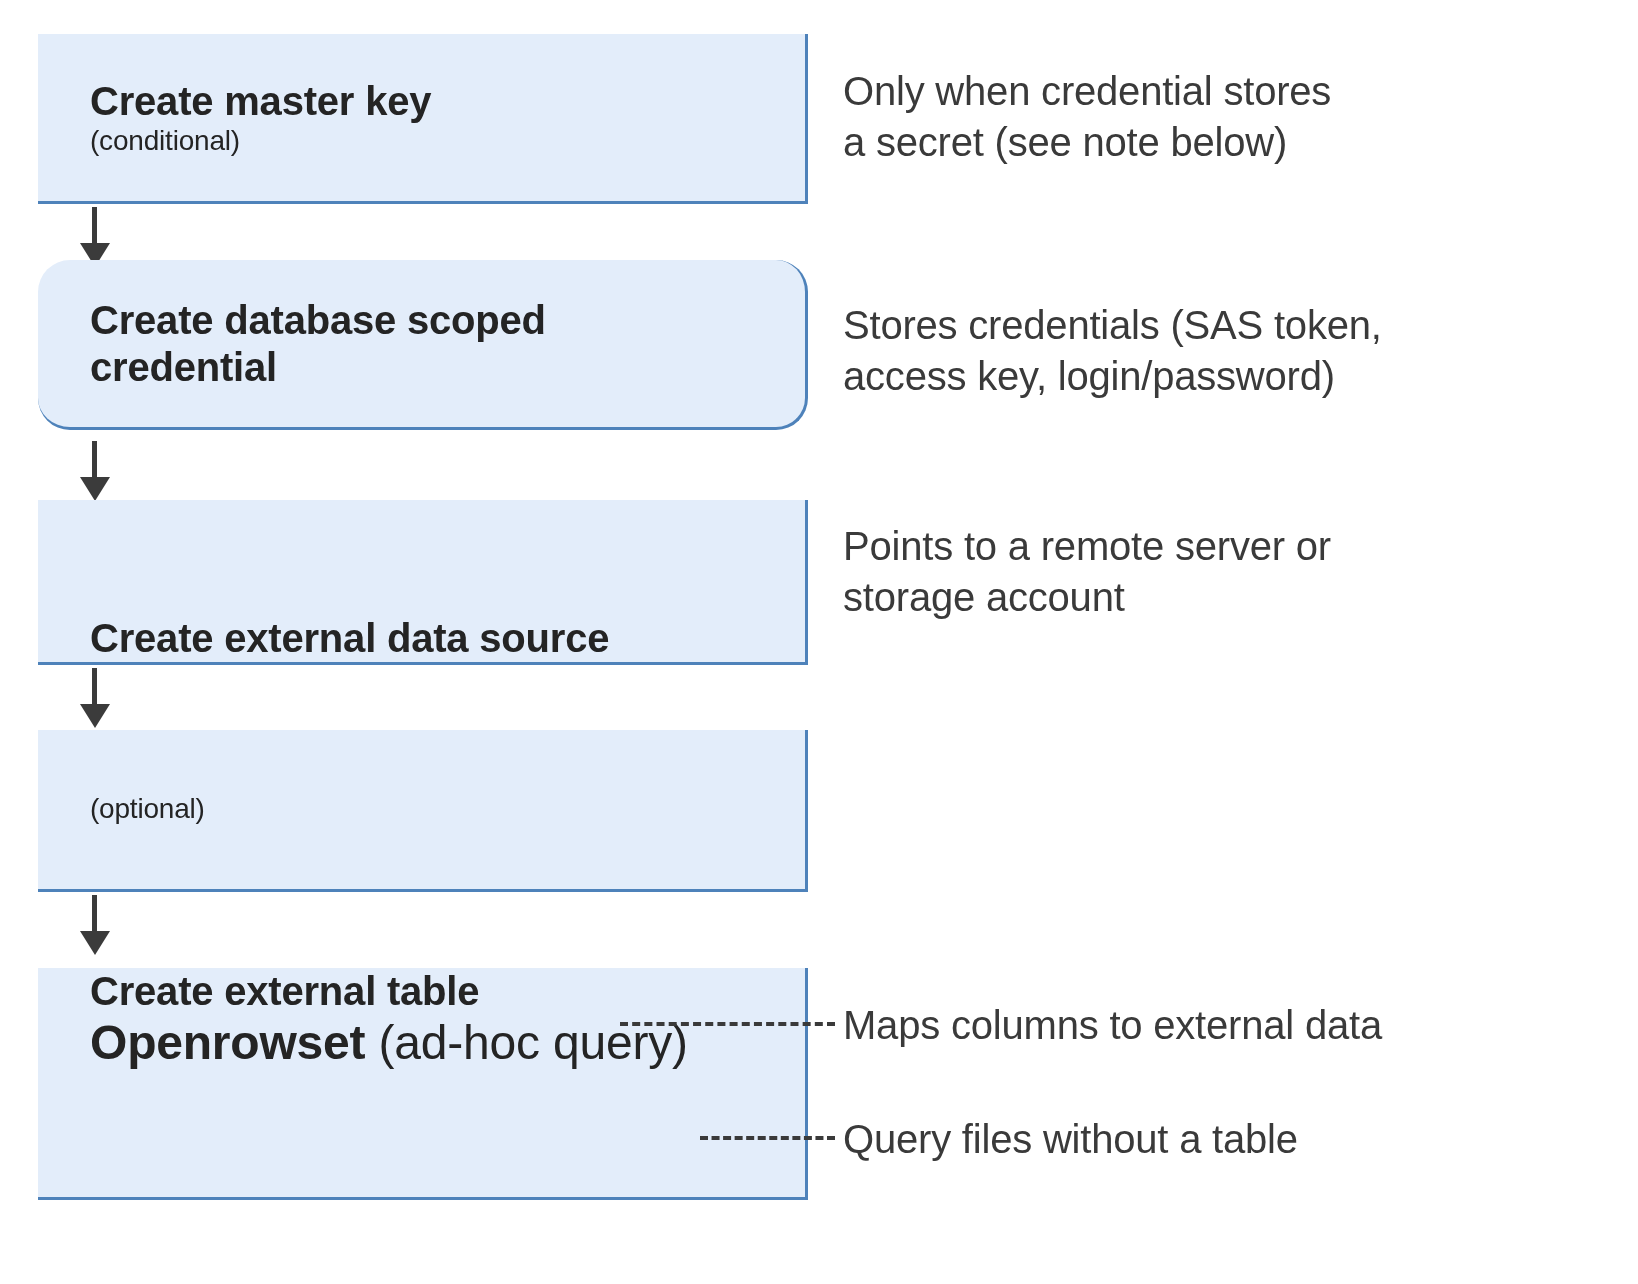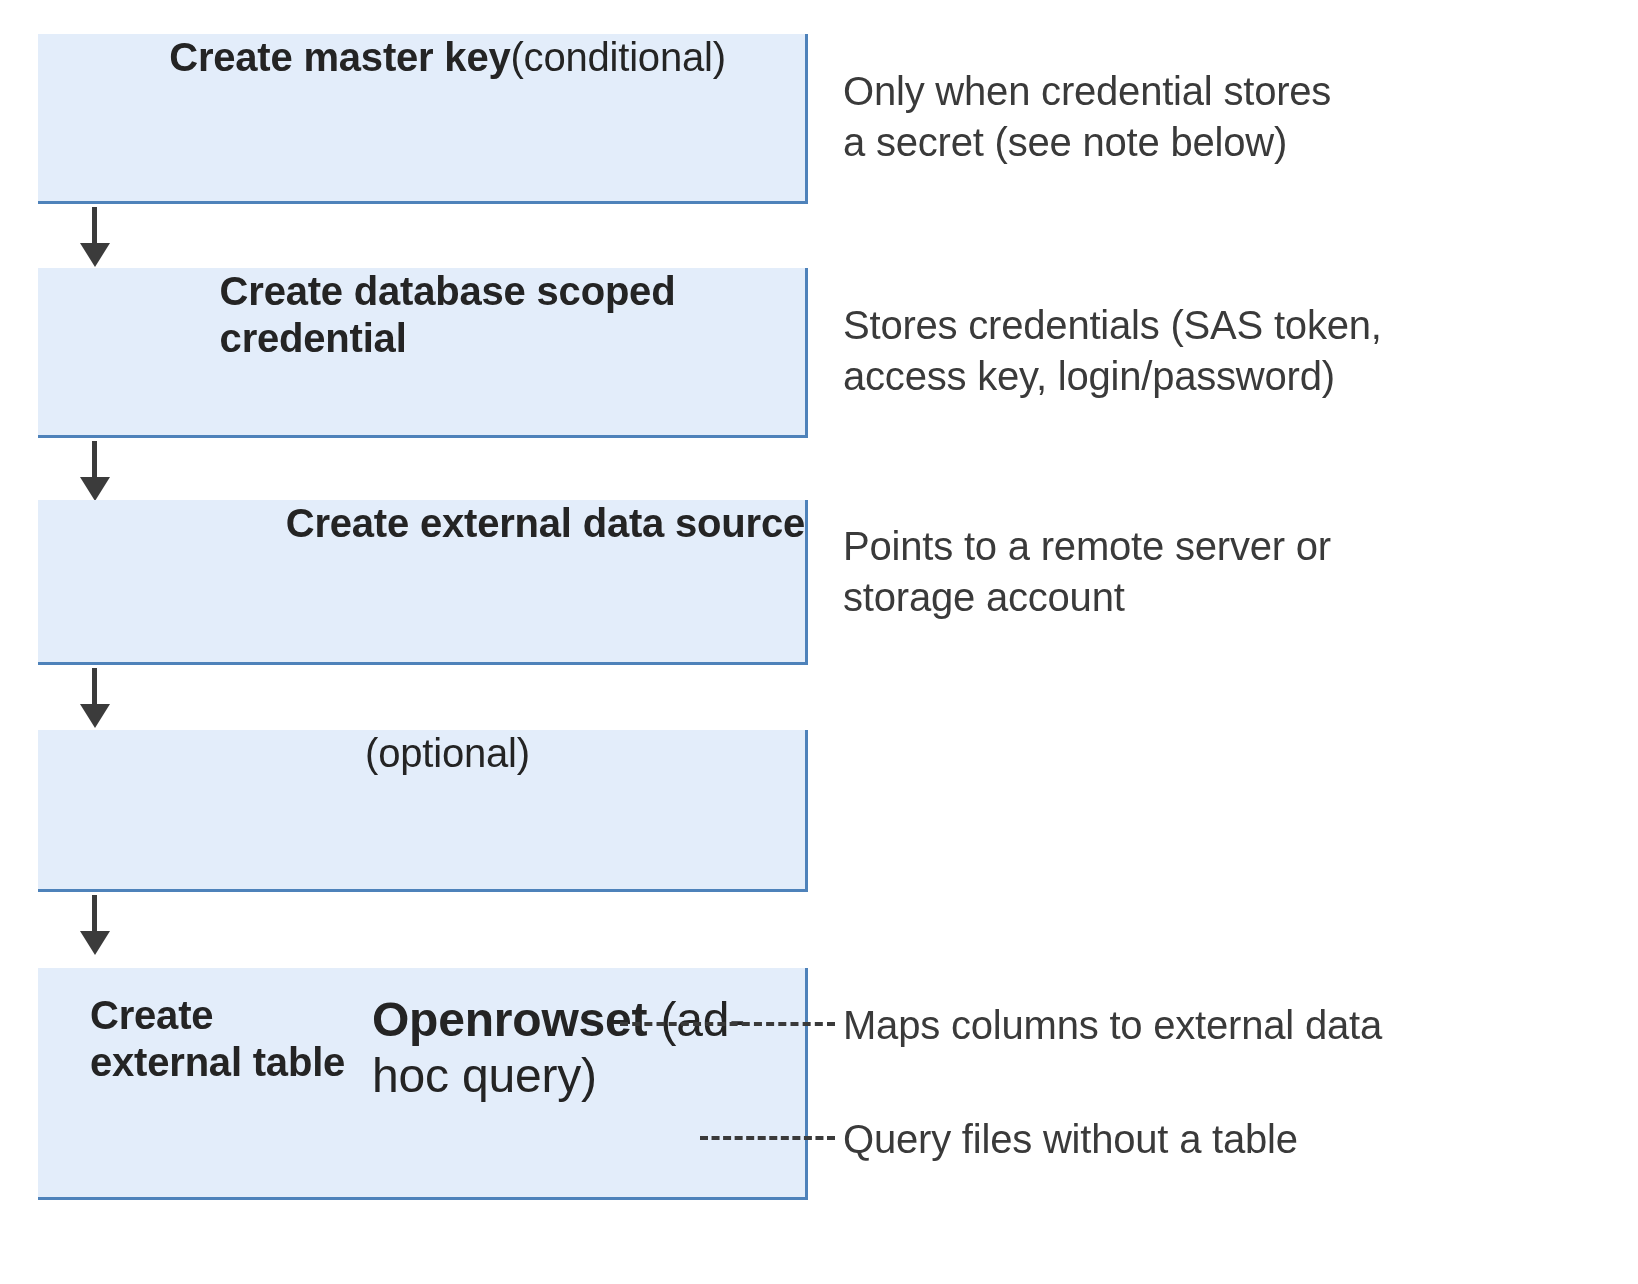--- a/index.html
+++ b/index.html
@@ -24,36 +24,36 @@
   
   .step-box {
     position: absolute;
     left: 38px;
     width: 770px;
     box-sizing: border-box;
     background: #e3edfa;
     border-right: 3px solid #4e82ba;
     border-bottom: 3px solid #4e82ba;
     display: flex;
-    flex-direction: row;
+    flex-direction: column;
     justify-content: center;
     padding-left: 52px;
   }
 
   .step-title {
     font-weight: bold;
     font-size: 40px;
     line-height: 1.17;
     color: #242424;
     letter-spacing: -0.2px;
     white-space: pre-line;
   }
   .step-sub {
     font-weight: normal;
-    font-size: 40px;
+    font-size: 28px;
     line-height: 1.17;
     color: #242424;
     letter-spacing: -0.2px;
   }
 
   
   .arrow {
     position: absolute;
     left: 80px;
     width: 30px;
@@ -102,21 +102,21 @@
     <div class="step-sub">(conditional)</div>
   </div>
   <div class="note" style="left:843px; top:66px; width:700px;">Only when credential stores
 a secret (see note below)</div>
 
   <div class="arrow" style="top:207px; height:60px;">
     <div class="shaft" style="height:38px;"></div>
     <div class="head" style="top:36px;"></div>
   </div>
 
-  <div class="step-box" style="top:268px; height:170px;">
+  <div class="step-box" style="top:260px; height:170px;border-radius:32px;">
     <div class="step-title">Create database scoped
 credential</div>
   </div>
   <div class="note" style="left:843px; top:300px; width:700px;">Stores credentials (SAS token,
 access key, login/password)</div>
 
   <div class="arrow" style="top:441px; height:60px;">
     <div class="shaft" style="height:38px;"></div>
     <div class="head" style="top:36px;"></div>
   </div>
@@ -134,21 +134,21 @@
 
   <div class="step-box" style="top:730px; height:162px;">
     <div class="step-sub">(optional)</div>
   </div>
 
   <div class="arrow" style="top:895px; height:60px;">
     <div class="shaft" style="height:38px;"></div>
     <div class="head" style="top:36px;"></div>
   </div>
 
-  <div class="step-box" style="top:968px; height:232px; justify-content:flex-start; padding-top:24px;">
+  <div class="step-box" style="top:968px; height:232px; justify-content:flex-start; ">
     <div class="step-title">Create external table</div>
     <div style="font-size:48px; line-height:1.17; color:#242424; letter-spacing:-0.2px;">
       <span style="font-weight:bold;">Openrowset</span><span> (ad-hoc query)</span>
     </div>
   </div>
 
   <div class="leader" style="left:620px; top:1022px; width:215px;"></div>
   <div class="note" style="left:843px; top:1000px; width:760px;">Maps columns to external data</div>
 
   <div class="leader" style="left:700px; top:1136px; width:135px;"></div>

